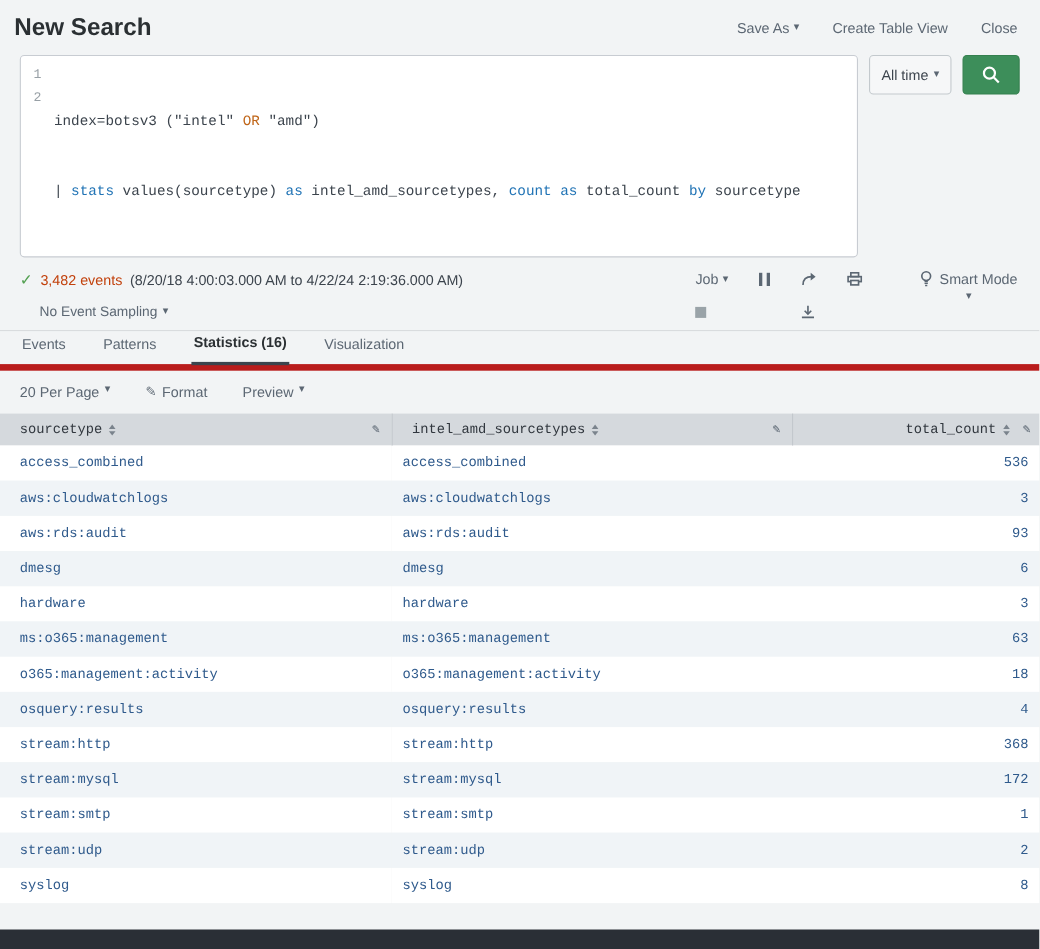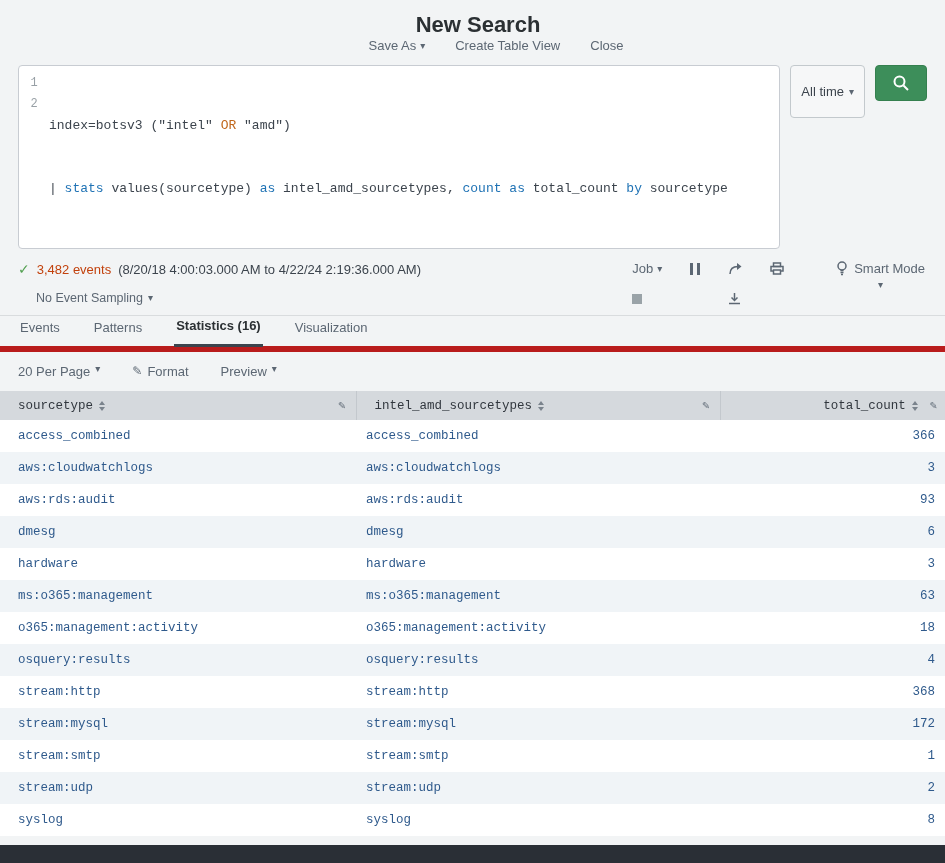--- a/index.html
+++ b/index.html
@@ -6,38 +6,38 @@
   html,body { width: 945px; height: 863px; }
   body {
     font-family: "Liberation Sans", sans-serif;
     background: #f2f4f5;
     color: #3c444d;
     position: relative;
     overflow: hidden;
     font-size: 13px;
   }
   
-  .topbar { display: flex; align-items: center; justify-content: space-between; padding: 12px 20px 10px 31px; flex-direction: column; }
+  .topbar { display: flex; align-items: center; justify-content: space-between; padding: 12px 20px 10px 13px; }
   .page-title { font-size: 22px; font-weight: bold; color: #2b3033; }
   .top-actions { display: flex; align-items: center; gap: 30px; color: #5c6773; margin-left: 36px; }
   .top-actions .action { cursor: pointer; display: inline-flex; align-items: center; gap: 4px; }
   .caret { font-size: 10px; color: #5c6773; line-height: 1; }
   
   .search-row { display: flex; align-items: flex-start; padding: 2px 18px 0 18px; gap: 10px; }
   .search-box {
     flex: 1; background: #fff; border: 1px solid #c8ccd2; border-radius: 4px;
     display: flex; padding: 7px 8px 7px 0; min-height: 54px;
   }
   .gutter { width: 30px; text-align: center; color: #98a0a6; font-family: "Liberation Mono", monospace; font-size: 12px; line-height: 21px; }
   .query-lines { flex: 1; font-family: "Liberation Mono", monospace; font-size: 13px; line-height: 21px; white-space: pre; color: #3c444d; }
   .seg-plain { color: #3c444d; }
   .seg-kw { color: #c0661a; }
   .seg-cmd { color: #2073b5; }
   .time-picker {
-    height: 53px; min-width: 66px; background: #f6f7f8; border: 1px solid #c3c9cd; border-radius: 4px;
+    height: 36px; min-width: 66px; background: #f6f7f8; border: 1px solid #c3c9cd; border-radius: 4px;
     display: inline-flex; align-items: center; justify-content: center; gap: 5px; padding: 0 10px; cursor: pointer; color: #3c444d;
   }
   .search-btn {
     height: 36px; width: 52px; background: #3d8e5a; border: 1px solid #35804f; border-radius: 4px;
     display: inline-flex; align-items: center; justify-content: center; cursor: pointer;
   }
   
   .results-bar { display: flex; align-items: flex-start; padding: 12px 20px 10px 18px; border-bottom: 1px solid #d9dcde; }
   .results-left { flex: 1; }
   .events-line { display: flex; align-items: center; gap: 7px; color: #3c444d; }
@@ -229,21 +229,21 @@
           <span class="sort"></span>
           <span class="pencil">✎</span>
         </div>
       </th>
     </tr>
   </thead>
   <tbody>
       <tr>
         <td>access_combined</td>
         <td>access_combined</td>
-        <td class="num">366</td>
+        <td class="num">536</td>
       </tr>
       <tr>
         <td>aws:cloudwatchlogs</td>
         <td>aws:cloudwatchlogs</td>
         <td class="num">3</td>
       </tr>
       <tr>
         <td>aws:rds:audit</td>
         <td>aws:rds:audit</td>
         <td class="num">93</td>

